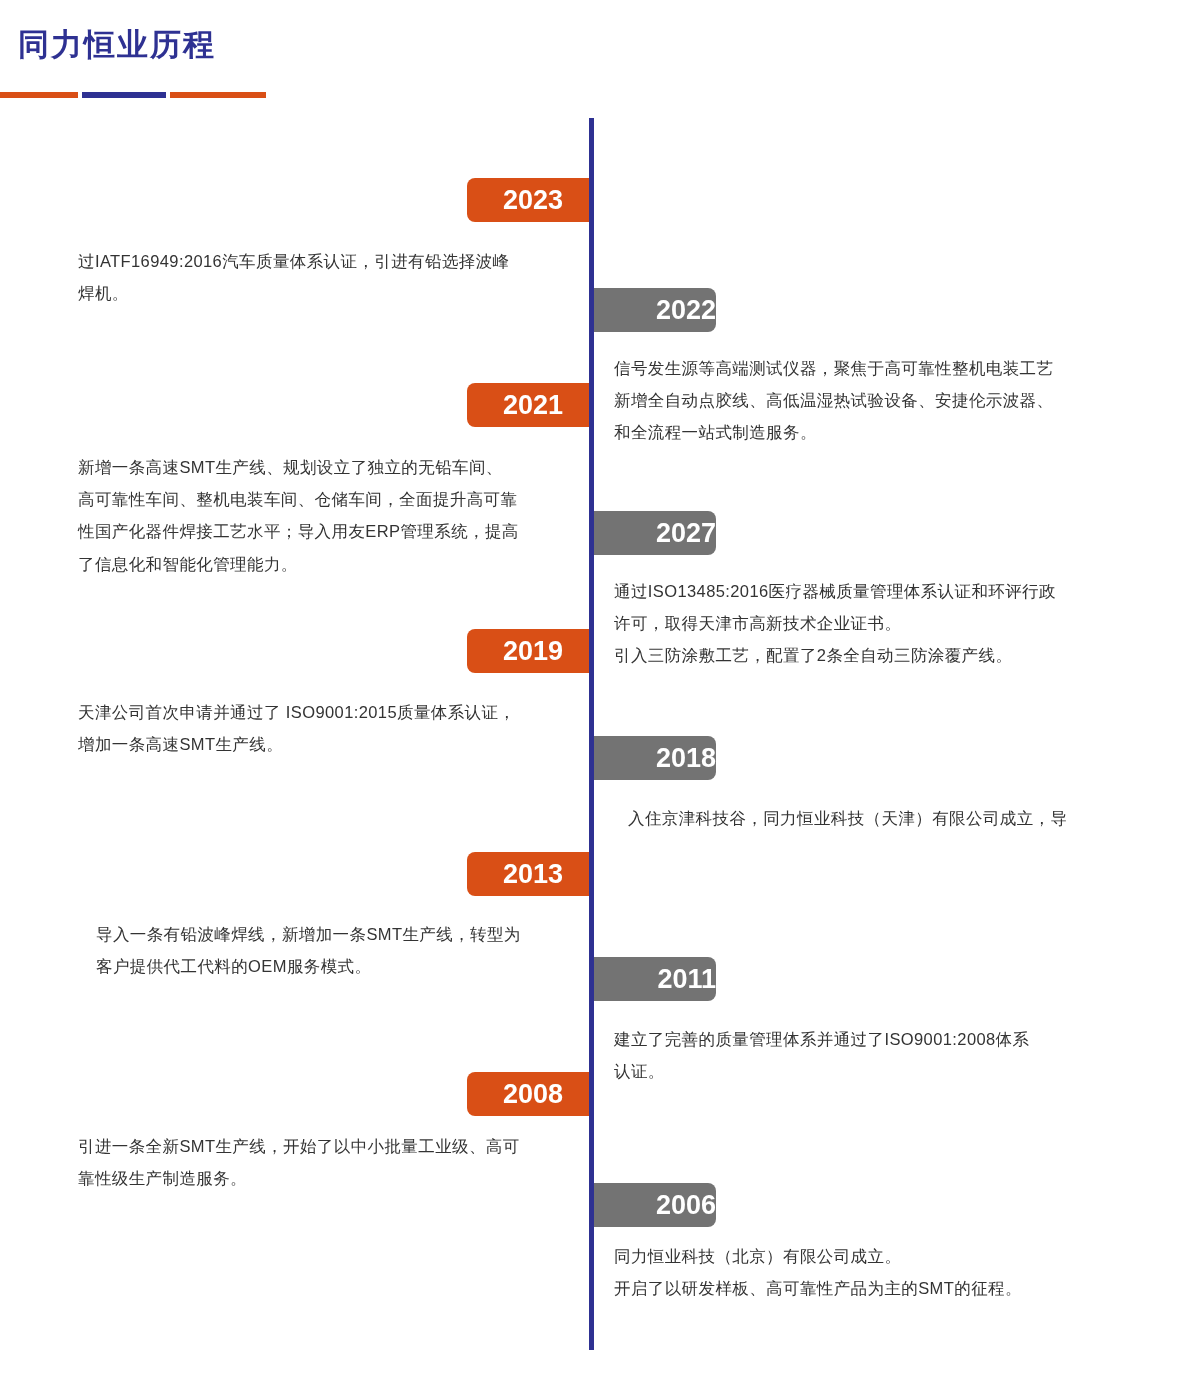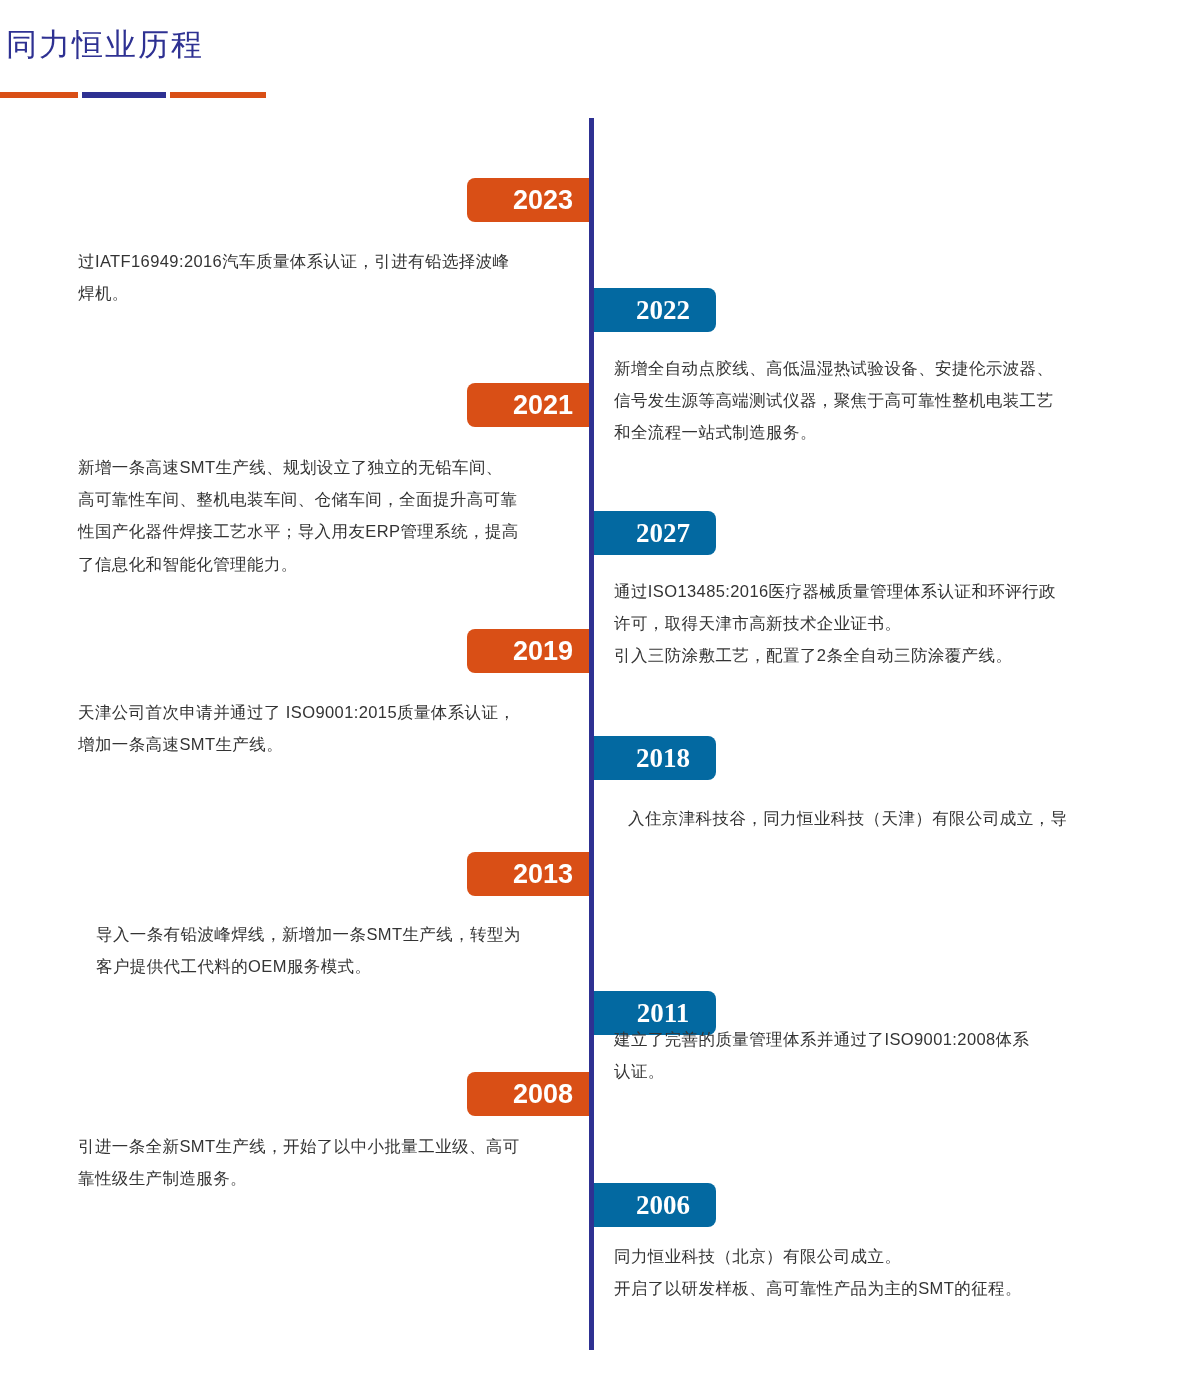--- a/index.html
+++ b/index.html
@@ -18,24 +18,24 @@
   
   .header {
     position: absolute;
     left: 0;
     top: 0;
     width: 100%;
     height: 105px;
   }
   .header-title {
     position: absolute;
-    left: 6px;
+    left: 18px;
     top: 24px;
     font-size: 31px;
-    font-weight: normal;
+    font-weight: bold;
     color: #2e3192;
     letter-spacing: 2px;
     white-space: nowrap;
   }
   .rule {
     position: absolute;
     height: 6px;
     top: 92px;
   }
   .rule.seg-a { left: 0px;   width: 78px;  background: #d94f16; }
@@ -61,31 +61,30 @@
     height: 44px;
     line-height: 44px;
     font-size: 27px;
     font-weight: bold;
     color: #ffffff;
     box-sizing: border-box;
   }
   .year-tag.left {
     width: 122px;
     text-align: right;
-    padding-right: 16px;
+    padding-right: 26px;
     background: #d94f16;
     border-radius: 8px 0 0 8px;
   }
   .year-tag.right {
     width: 122px;
-    text-align: center;
+    text-align: right;
     padding-left: 16px;
-    background: #0369a1;
+    background: #737373;
     border-radius: 0 8px 8px 0;
-    font-family: Liberation Serif, serif;
   }
   .desc {
     position: absolute;
     font-size: 16.5px;
     line-height: 1.95;
     color: #333333;
     letter-spacing: 0.4px;
   }
   .desc.left {
     width: 510px;
@@ -115,22 +114,22 @@
   <div class="year-tag left" style="left:467px; top:178px;">2023</div>
   <div class="desc left" style="left:78px; top:245px;">
     <p>过IATF16949:2016汽车质量体系认证，引进有铅选择波峰</p>
     <p>焊机。</p>
   </div>
 </div>
 
 <div class="item">
   <div class="year-tag right" style="left:594px; top:288px;">2022</div>
   <div class="desc right" style="left:614px; top:352px;">
+    <p>信号发生源等高端测试仪器，聚焦于高可靠性整机电装工艺</p>
     <p>新增全自动点胶线、高低温湿热试验设备、安捷伦示波器、</p>
-    <p>信号发生源等高端测试仪器，聚焦于高可靠性整机电装工艺</p>
     <p>和全流程一站式制造服务。</p>
   </div>
 </div>
 
 <div class="item">
   <div class="year-tag left" style="left:467px; top:383px;">2021</div>
   <div class="desc left" style="left:78px; top:451px;">
     <p>新增一条高速SMT生产线、规划设立了独立的无铅车间、</p>
     <p>高可靠性车间、整机电装车间、仓储车间，全面提升高可靠</p>
     <p>性国产化器件焊接工艺水平；导入用友ERP管理系统，提高</p>
@@ -164,21 +163,21 @@
 
 <div class="item">
   <div class="year-tag left" style="left:467px; top:852px;">2013</div>
   <div class="desc left" style="left:96px; top:918px;">
     <p>导入一条有铅波峰焊线，新增加一条SMT生产线，转型为</p>
     <p>客户提供代工代料的OEM服务模式。</p>
   </div>
 </div>
 
 <div class="item">
-  <div class="year-tag right" style="left:594px; top:991px;">2011</div>
+  <div class="year-tag right" style="left:594px; top:957px;">2011</div>
   <div class="desc right" style="left:614px; top:1023px;">
     <p>建立了完善的质量管理体系并通过了ISO9001:2008体系</p>
     <p>认证。</p>
   </div>
 </div>
 
 <div class="item">
   <div class="year-tag left" style="left:467px; top:1072px;">2008</div>
   <div class="desc left" style="left:78px; top:1130px;">
     <p>引进一条全新SMT生产线，开始了以中小批量工业级、高可</p>

